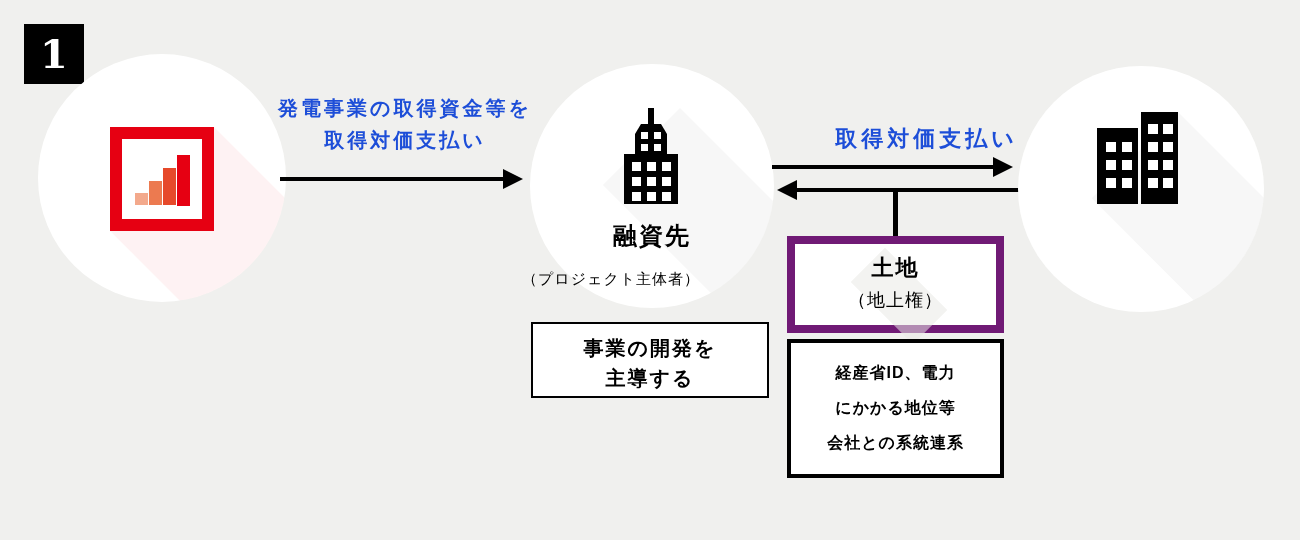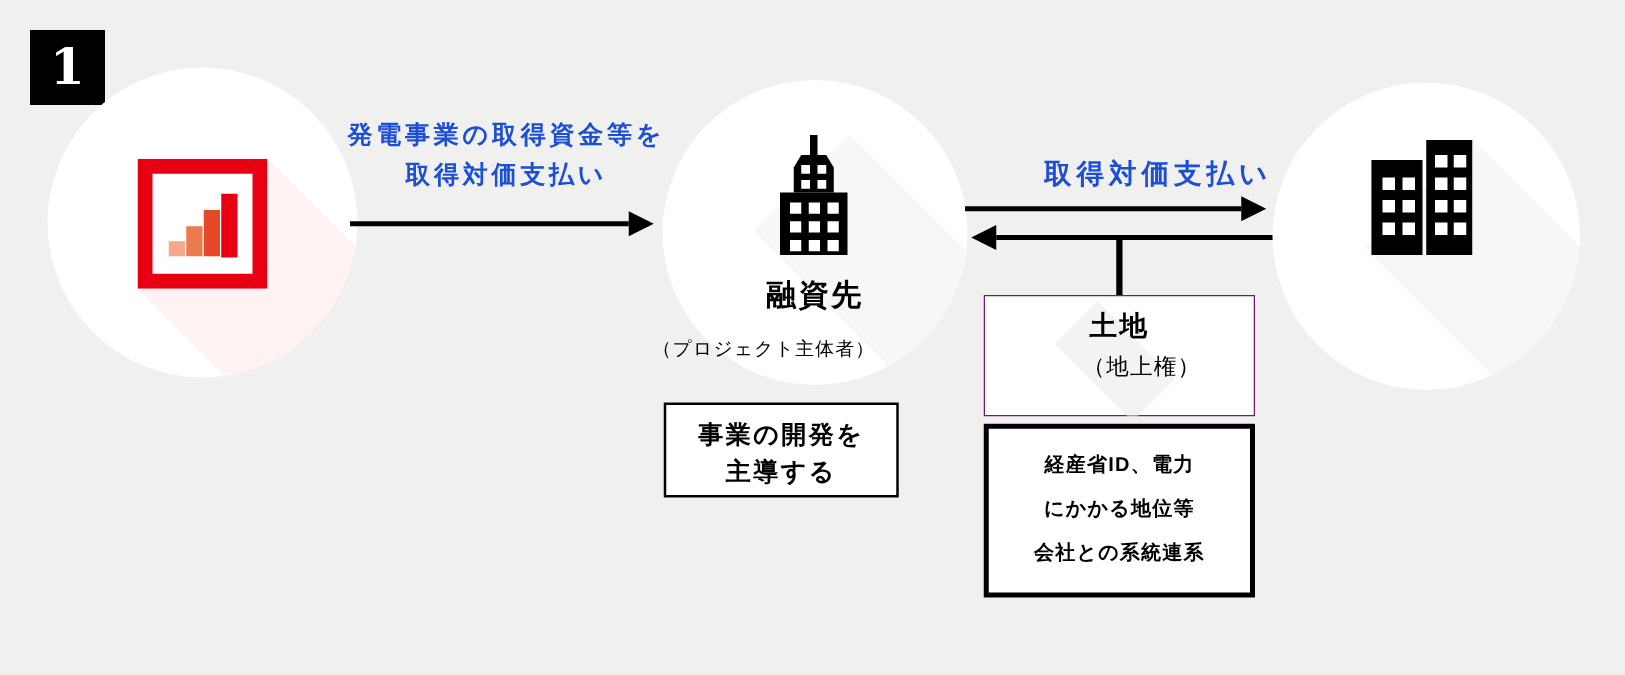--- a/index.html
+++ b/index.html
@@ -44,25 +44,25 @@
       width:0;height:0;border-left:20px solid #000;border-top:10px solid transparent;border-bottom:10px solid transparent;}
   .arrow-left-dir::before{content:"";position:absolute;left:-20px;top:50%;transform:translateY(-50%);
       width:0;height:0;border-right:20px solid #000;border-top:10px solid transparent;border-bottom:10px solid transparent;}
   .loan-arrow{left:280px;top:177px;width:223px;}
   .payment-arrow{left:772px;top:165px;width:221px;}
   .transfer-arrow{left:797px;top:188px;width:224px;}
   .connector{position:absolute;left:893px;top:190px;width:5px;height:46px;background:#000;}
 
   
   .box{position:absolute;background:#fff;color:#000;font-weight:700;text-align:center;box-sizing:border-box;}
-  .develop-box{left:531px;top:322px;width:188px;height:76px;border:2px solid #000;
+  .develop-box{left:531px;top:322px;width:238px;height:76px;border:2px solid #000;
                font-size:20px;line-height:30px;letter-spacing:2px;padding-top:9px;}
-  .land-box{left:787px;top:236px;width:217px;height:97px;border:1px solid #701a75;}
+  .land-box{left:787px;top:236px;width:217px;height:97px;border:8px solid #701a75;}
   .land-title{position:absolute;left:0;top:9px;width:100%;font-size:22px;letter-spacing:2px;}
-  .land-subtitle{position:absolute;left:0;top:44px;width:100%;font-size:18px;font-weight:400;letter-spacing:1px;margin-left:18px;}
+  .land-subtitle{position:absolute;left:0;top:44px;width:100%;font-size:18px;font-weight:400;letter-spacing:1px;}
   .land-watermark{position:absolute;left:60px;top:8px;width:88px;height:88px;background:#e9e9e6;
                   transform:rotate(45deg) scaleY(0.55);opacity:0.55;}
   .rights-box{left:787px;top:339px;width:217px;height:139px;border:4px solid #000;
               font-size:16px;line-height:35px;letter-spacing:1px;padding-top:12px;}
   .land-title,.land-subtitle{z-index:1;}
 </style>
 </head>
 <body>
 
 <div class="canvas" style="background: rgb(240, 240, 238);">

